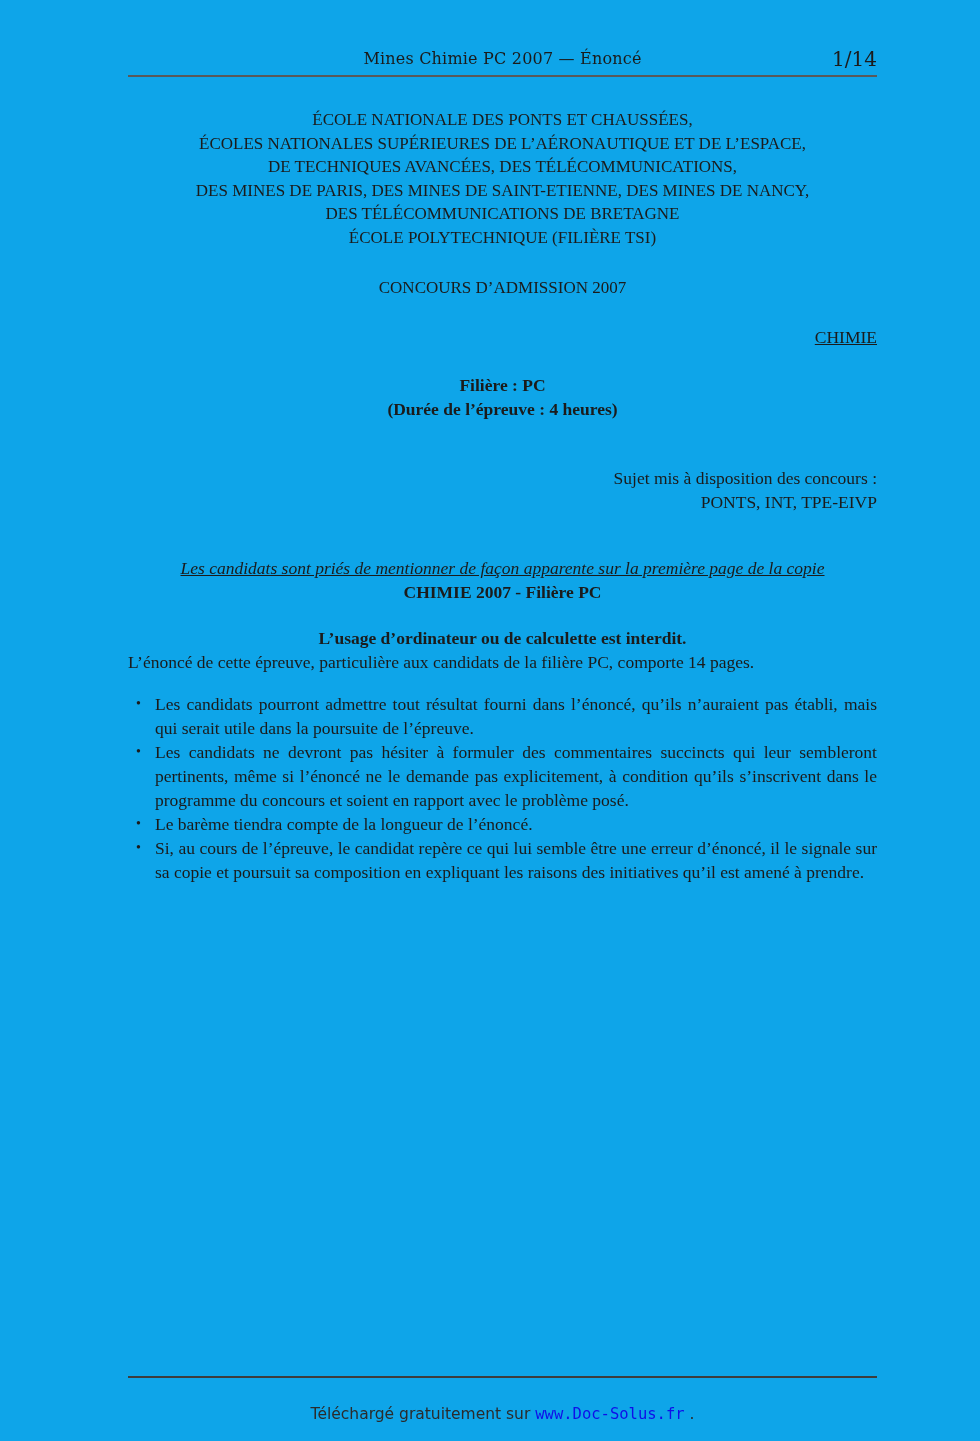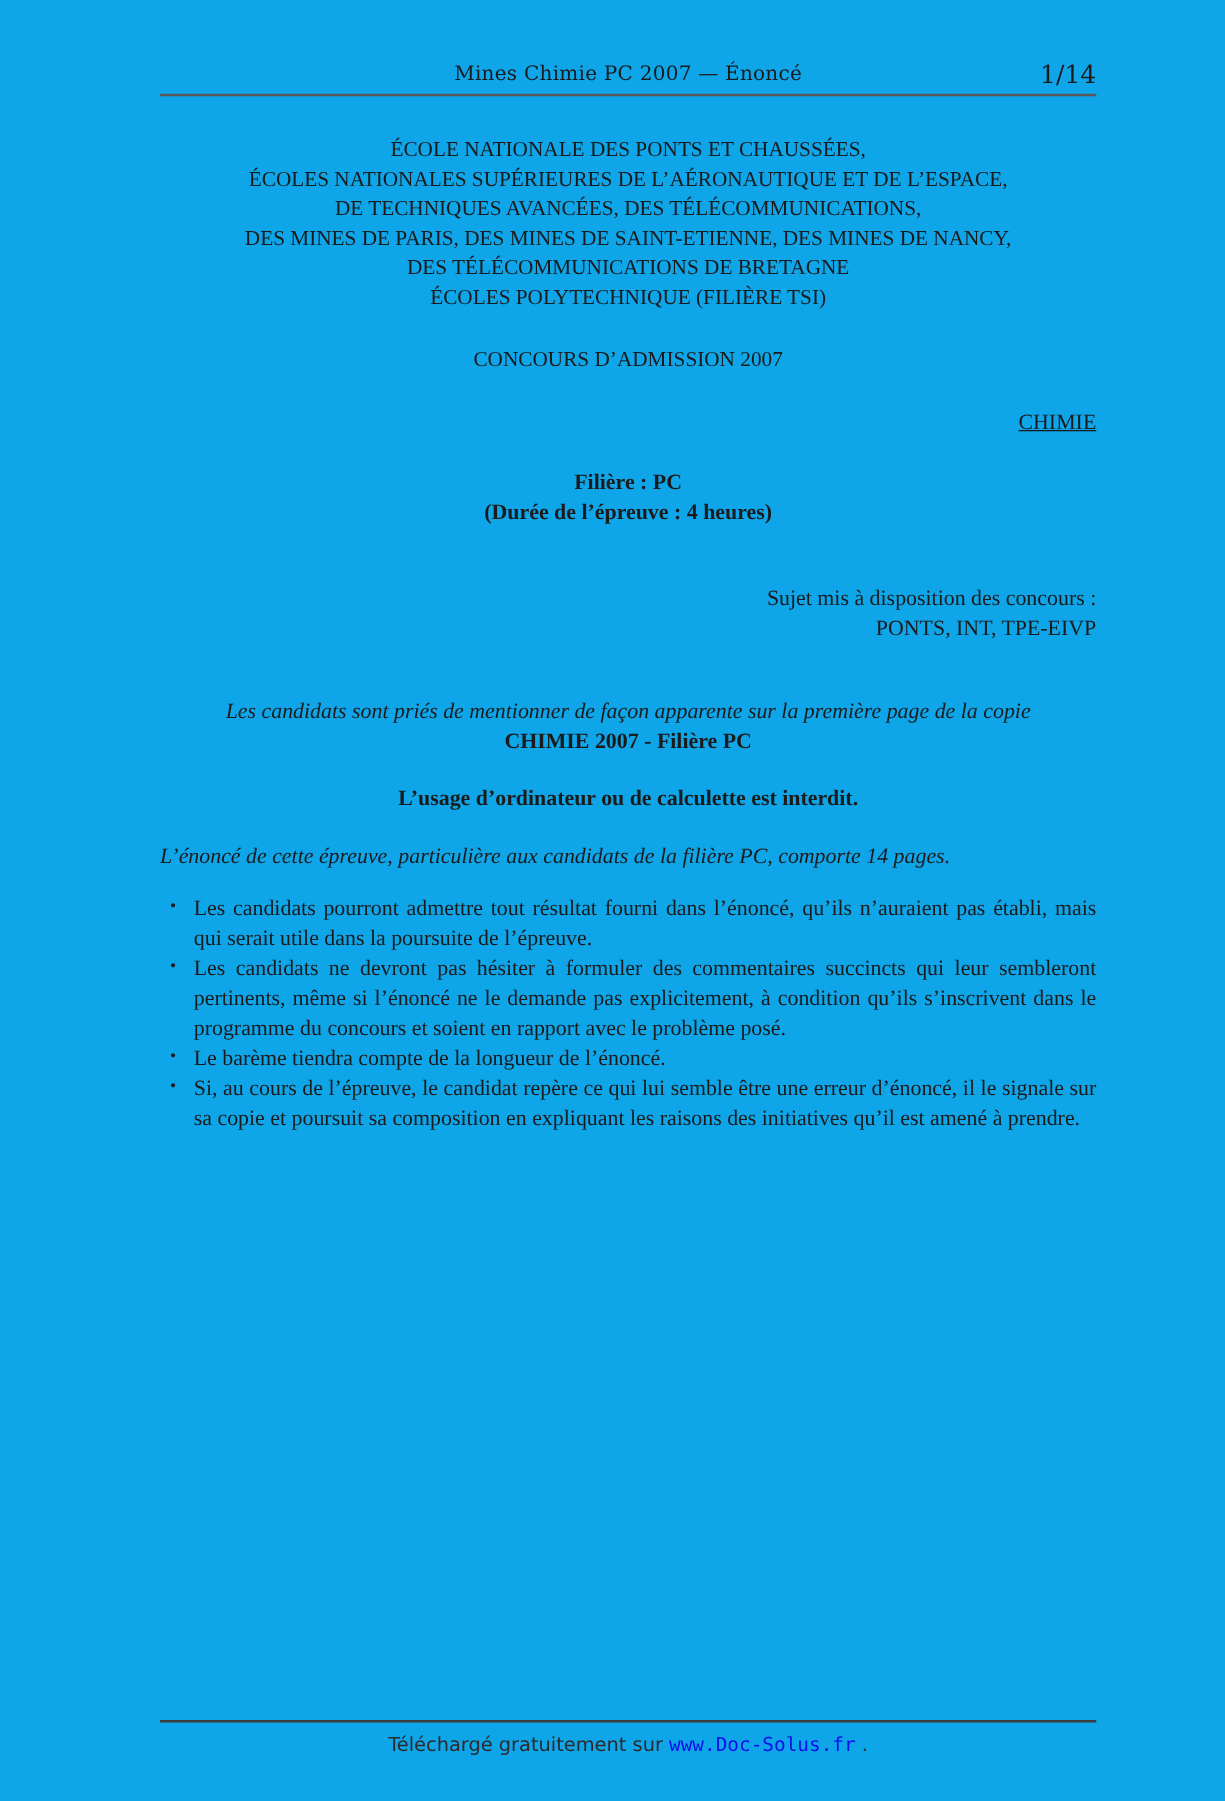--- a/index.html
+++ b/index.html
@@ -75,31 +75,29 @@
   .availability {
     margin-top: 45px;
     text-align: right;
     font-size: 17.5px;
   }
   .notice {
     margin-top: 42px;
     text-align: center;
     font-size: 17.5px;
   }
-  .notice .italic-line { font-style: italic; }
+  .notice .italic-line { font-style: italic; text-decoration: underline; }
   .notice .bold-line { font-weight: bold; }
   .interdiction {
     margin-top: 22px;
     text-align: center;
     font-weight: bold;
     font-size: 17.5px;
   }
   .pages-note {
-    margin-top: 22px;
-    font-style: italic;
     font-size: 17.5px;
   }
   .instructions {
     margin-top: 18px;
     list-style: none;
   }
   .instructions li {
     display: flex;
     align-items: flex-start;
   }
@@ -113,21 +111,21 @@
     flex: 1;
     text-align: justify;
   }
   
   .footer {
     position: absolute;
     left: 128px;
     top: 1376px;
     width: 749px;
     border-top: 2px solid #3d3d3d;
-    padding-top: 9px;
+    padding-top: 27px;
     text-align: center;
     font-family: "DejaVu Sans", sans-serif;
     font-size: 15.5px;
     color: #2b2b2b;
   }
   .footer a {
     font-family: "DejaVu Sans Mono", monospace;
     text-decoration: none;
     font-size: 15.5px;
   }
@@ -143,21 +141,21 @@
   </div>
 
   <div class="content">
 
     <div class="institutions">
       <div>ÉCOLE NATIONALE DES PONTS ET CHAUSSÉES,</div>
       <div>ÉCOLES NATIONALES SUPÉRIEURES DE L’AÉRONAUTIQUE ET DE L’ESPACE,</div>
       <div>DE TECHNIQUES AVANCÉES, DES TÉLÉCOMMUNICATIONS,</div>
       <div>DES MINES DE PARIS, DES MINES DE SAINT-ETIENNE, DES MINES DE NANCY,</div>
       <div>DES TÉLÉCOMMUNICATIONS DE BRETAGNE</div>
-      <div>ÉCOLES POLYTECHNIQUE (FILIÈRE TSI)</div>
+      <div>ÉCOLE POLYTECHNIQUE (FILIÈRE TSI)</div>
     </div>
 
     <div class="concours">CONCOURS D’ADMISSION 2007</div>
 
     <div class="subject">
       <span class="underlined">CHIMIE</span>
     </div>
 
     <div class="filiere-block">
       <div>Filière : PC</div>

